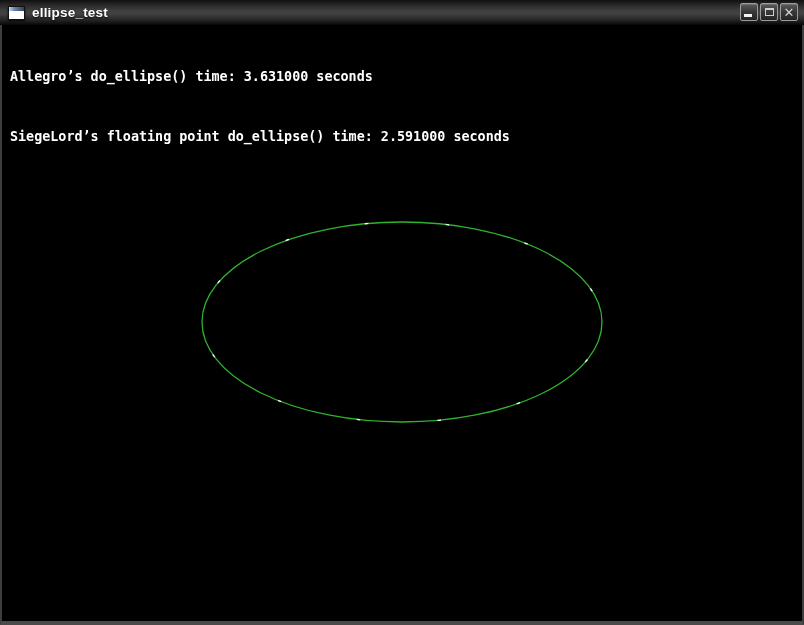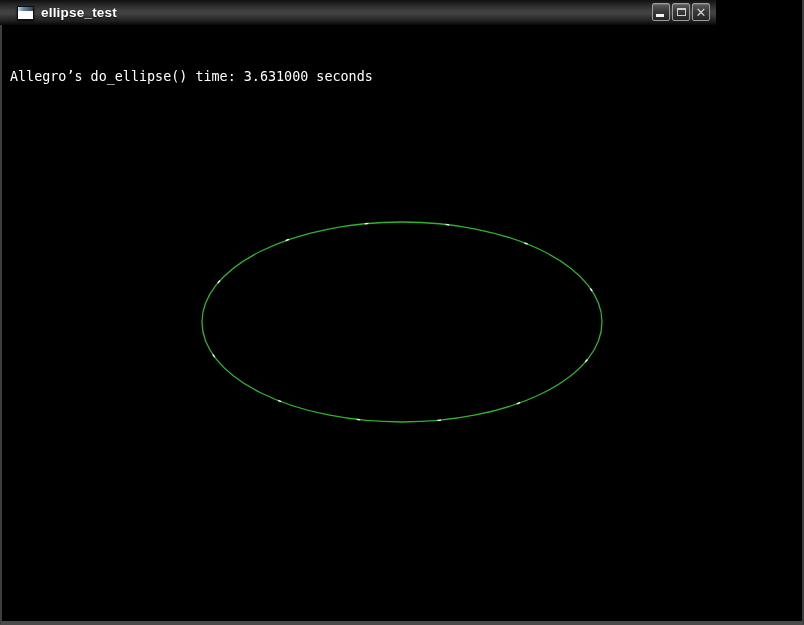--- a/index.html
+++ b/index.html
@@ -12,27 +12,26 @@
     border-left: 2px solid #3d3d3d;
     border-right: 2px solid #3d3d3d;
     border-bottom: 4px solid #4a4a4a;
     font-family: "Liberation Sans", sans-serif;
   }
 
   
   .titlebar {
     position: absolute;
     top: 0; left: -2px;
-    width: 716px; height: 25px;
+    width: 804px; height: 25px;
     background: linear-gradient(180deg,
       #101010 0%, #262626 18%, #3f3f3f 42%,
       #424242 55%, #2b2b2b 75%, #141414 92%, #050505 100%);
     display: flex;
     align-items: center;
-    padding-left: 9px;
   }
   .win-icon {
     position: relative;
     display: inline-block;
     width: 17px; height: 14px;
     margin-left: 8px;
     background: #ffffff;
     border: 1px solid #101010;
     box-shadow: 0 1px 2px rgba(0,0,0,.8);
   }
@@ -87,21 +86,21 @@
     line-height: 1;
     font-family: "DejaVu Sans", sans-serif;
   }
 
   
   .status {
     position: absolute;
     top: 27px; left: 8px;
     color: #ffffff;
     font-family: "DejaVu Sans Mono", monospace;
-    font-weight: normal;
+    font-weight: bold;
     font-size: 13.4px;
     line-height: 20px;
     white-space: pre;
   }
   .canvas-svg {
     position: absolute;
     top: 0; left: -2px;
     width: 804px; height: 621px;
   }
 </style>
@@ -110,20 +109,21 @@
 
 <div class="window">
 
   <svg class="canvas-svg" viewBox="0 0 804 621" xmlns="http://www.w3.org/2000/svg">
     <ellipse fill="none" cx="402" cy="322" rx="200" ry="100" stroke="#2fb32f" stroke-width="1.3"></ellipse>
     <ellipse fill="none" cx="402" cy="322" rx="200" ry="100" stroke="#eeffee" stroke-width="1.3" stroke-dasharray="3.5 77.5" stroke-dashoffset="40"></ellipse>
   </svg>
 
   <div class="status">
     <div>Allegro’s do_ellipse() time: 3.631000 seconds</div>
+    <div>SiegeLord’s floating point do_ellipse() time: 2.591000 seconds</div>
   </div>
 
   <div class="titlebar">
     <span class="win-icon"></span>
     <span class="title-text">ellipse_test</span>
     <div class="controls">
       <div class="ctrl-btn" title="minimize">
         <span class="glyph-min"></span>
       </div>
       <div class="ctrl-btn" title="maximize">

